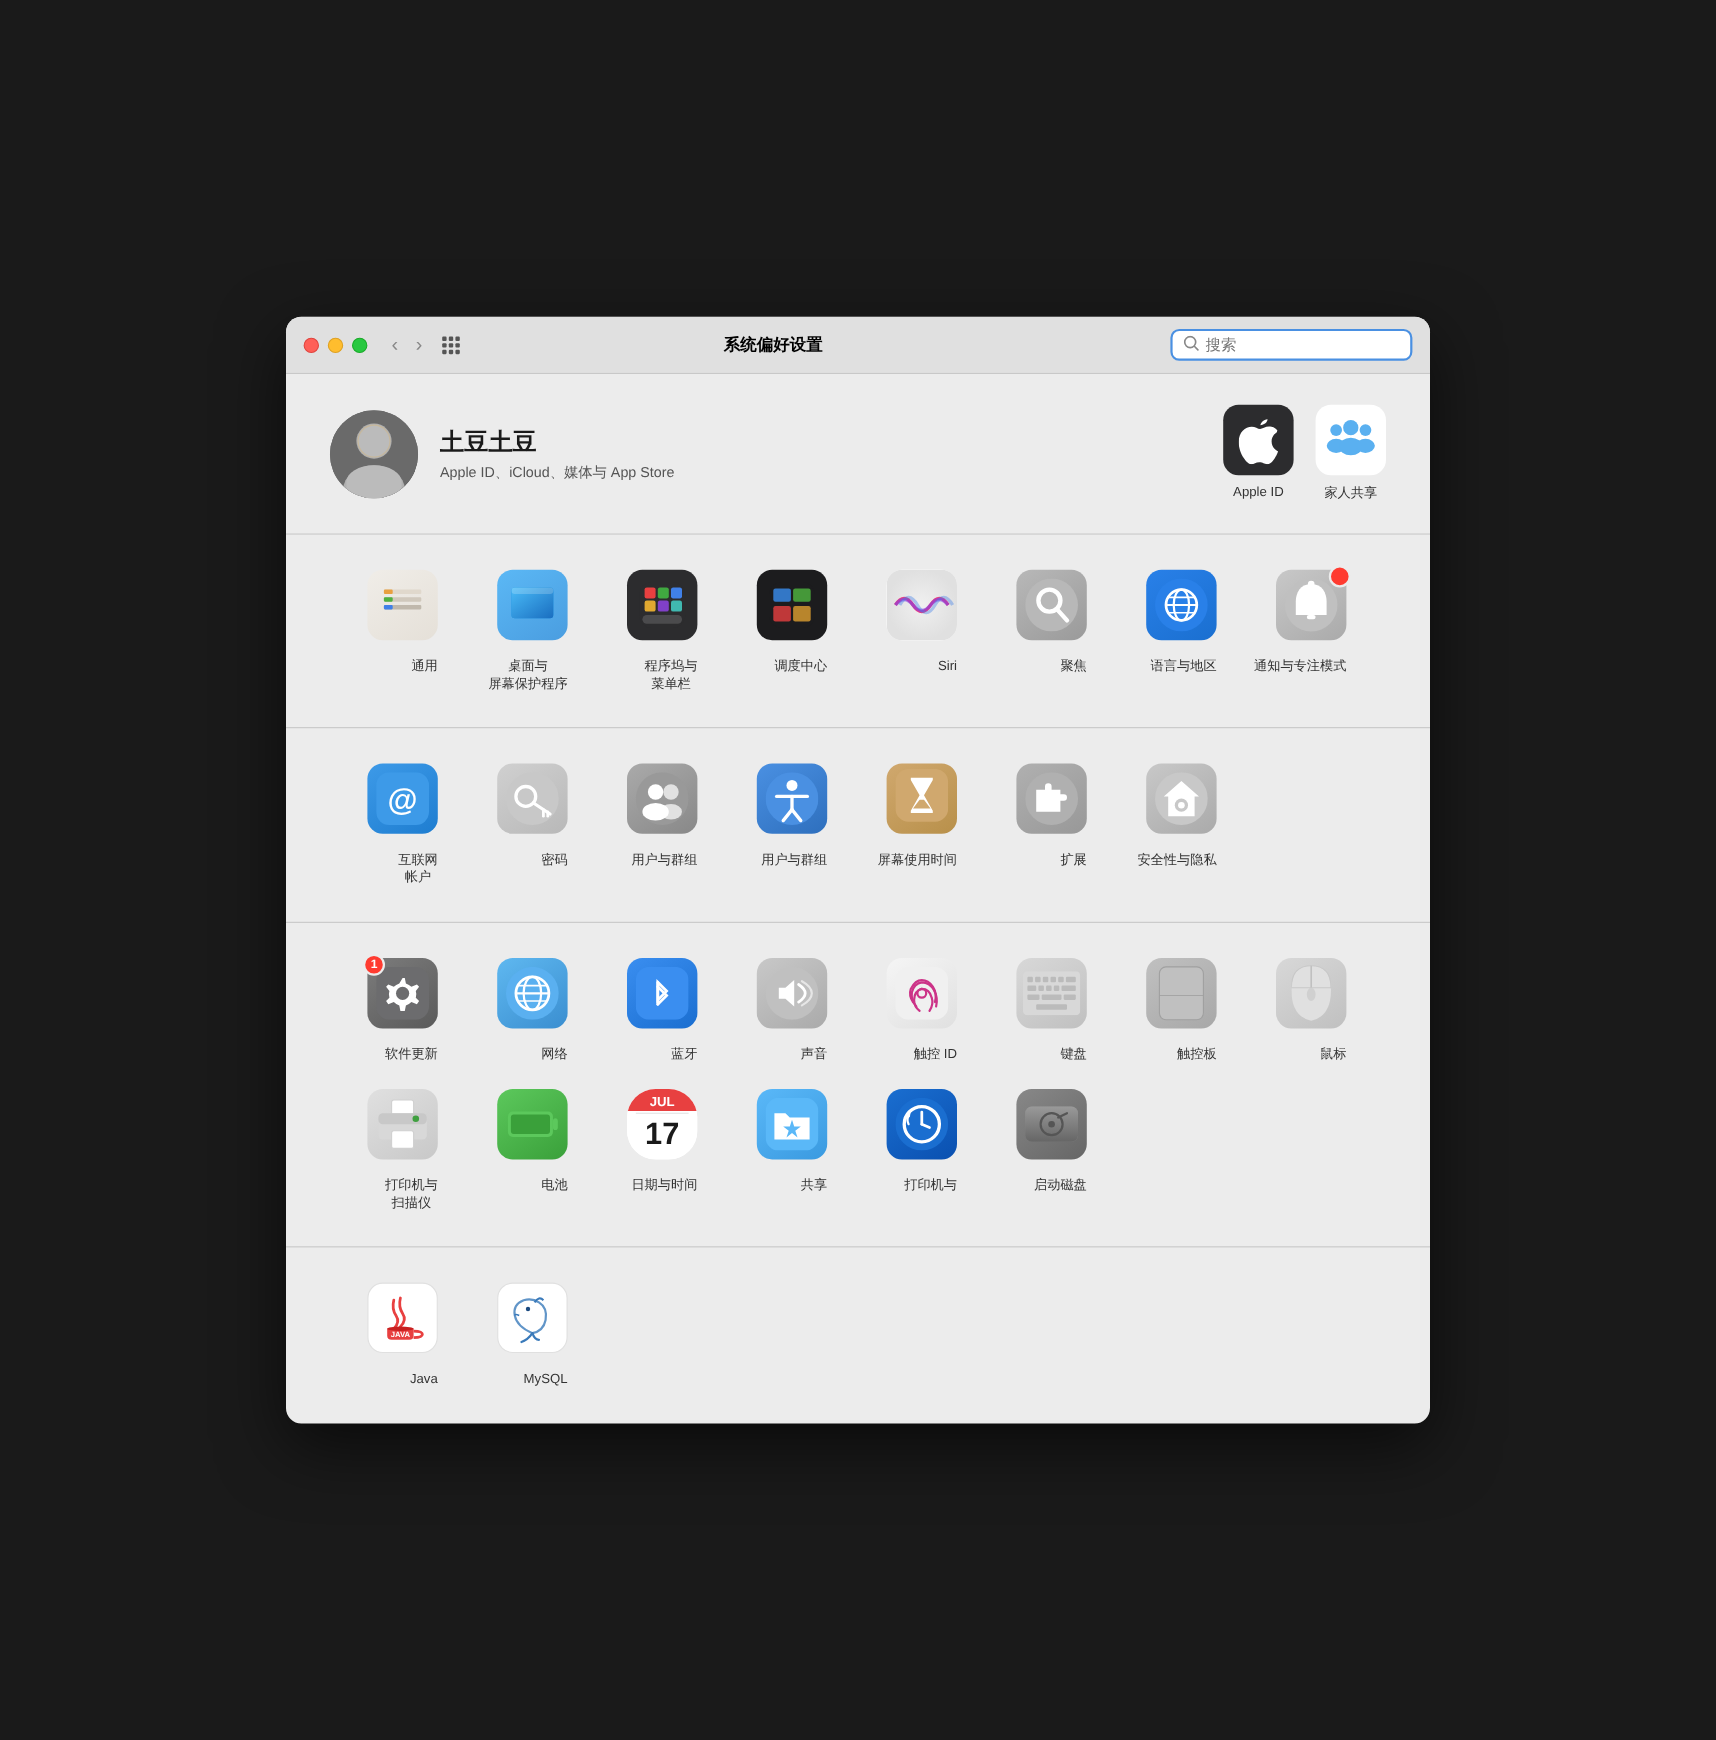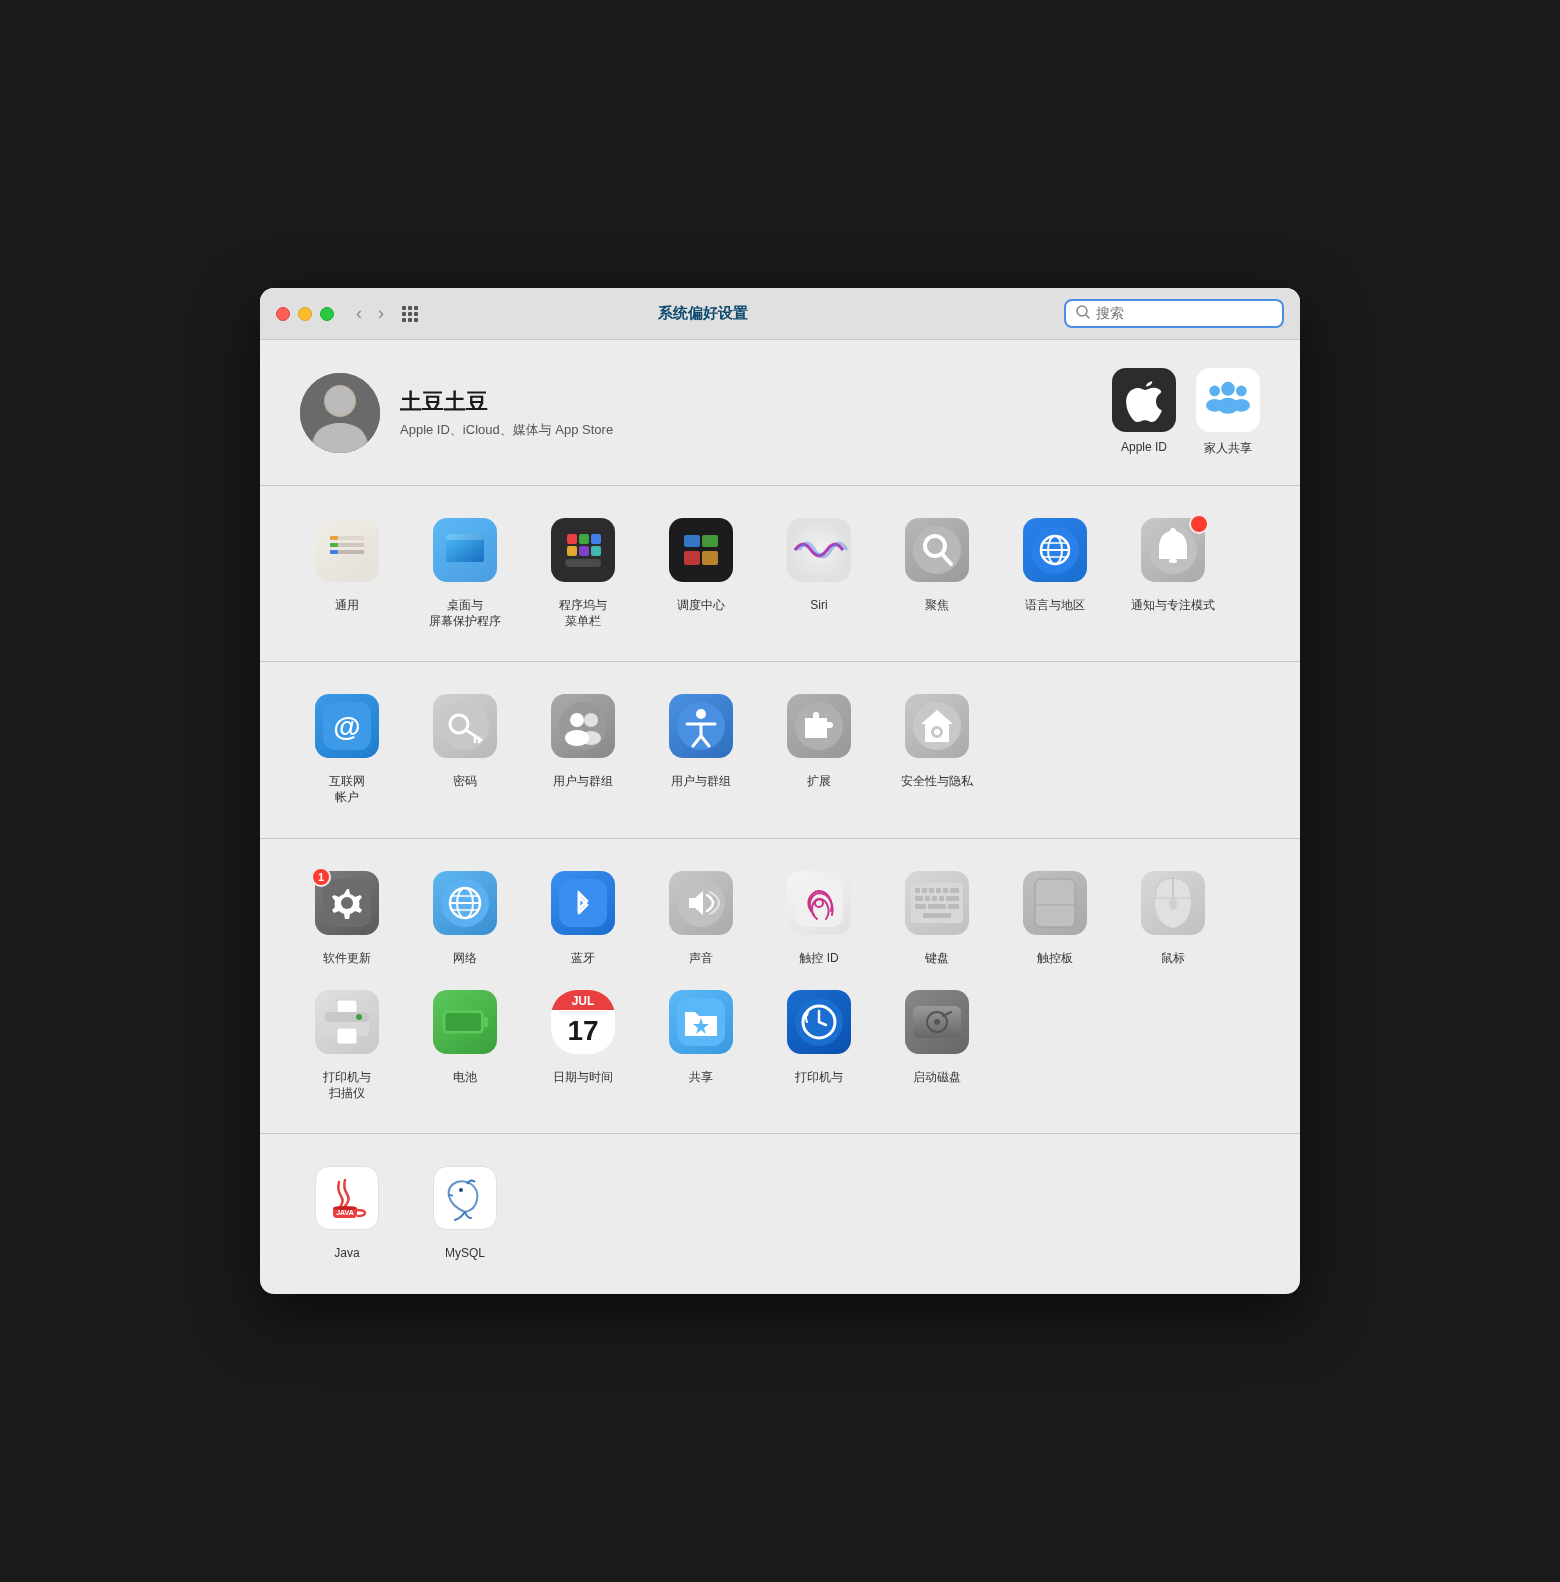--- a/index.html
+++ b/index.html
@@ -72,21 +72,21 @@
       width: 4px;
       height: 4px;
       background: #555;
       border-radius: 1px;
     }
     .window-title {
       flex: 1;
       text-align: center;
       font-size: 15px;
       font-weight: 600;
-      color: #0c4a6e;
+      color: #000000;
       margin-left: -80px;
     }
     .search-box {
       display: flex;
       align-items: flex-start;
       background: white;
       border: 2px solid #4a90e2;
       border-radius: 8px;
       padding: 4px 10px;
       width: 220px;
@@ -203,21 +203,21 @@
       padding: 24px 32px;
     }
     .icons-grid {
       display: flex;
       flex-wrap: wrap;
       gap: 8px;
     }
     .icon-item {
       display: flex;
       flex-direction: column;
-      align-items: center;
+      align-items: flex-end;
       width: 110px;
       cursor: pointer;
       padding: 8px 4px;
       border-radius: 10px;
       gap: 16px;
     }
     .icon-box {
       width: 64px;
       height: 64px;
       border-radius: 14px;
@@ -616,20 +616,32 @@
               <line x1="10" y1="22" x2="38" y2="22" stroke="white" stroke-width="3" stroke-linecap="round"></line>
 
               <line x1="24" y1="22" x2="24" y2="34" stroke="white" stroke-width="3" stroke-linecap="round"></line>
               <line x1="24" y1="34" x2="16" y2="44" stroke="white" stroke-width="3" stroke-linecap="round"></line>
               <line x1="24" y1="34" x2="32" y2="44" stroke="white" stroke-width="3" stroke-linecap="round"></line>
             </svg>
           </div>
           <span class="icon-label">用户与群组</span>
         </div>
 
+        <div class="icon-item">
+          <div class="icon-box icon-screentime">
+            <svg width="48" height="54" viewBox="0 0 48 54">
+              <rect width="48" height="48" rx="12" fill="#d0a86e"></rect>
+
+              <path d="M14 8 L34 8 L34 10 L26 24 L34 38 L34 40 L14 40 L14 38 L22 24 L14 10 Z" fill="white"></path>
+
+              <path d="M16 36 L32 36 L26 28 L22 28 Z" fill="#d0a86e"></path>
+            </svg>
+          </div>
+          <span class="icon-label">屏幕使用时间</span>
+        </div>
 
         <div class="icon-item">
           <div class="icon-box icon-extensions">
             <svg width="48" height="48" viewBox="0 0 48 48">
               <circle cx="24" cy="24" r="24" fill="#b0b0b0"></circle>
 
               <path d="M10 16 L18 16 L18 13 Q18 10 21 10 Q24 10 24 13 L24 16 L32 16 L32 20 L35 20 Q38 20 38 23 Q38 26 35 26 L32 26 L32 36 L10 36 Z" fill="white"></path>
             </svg>
           </div>
           <span class="icon-label">扩展</span>

